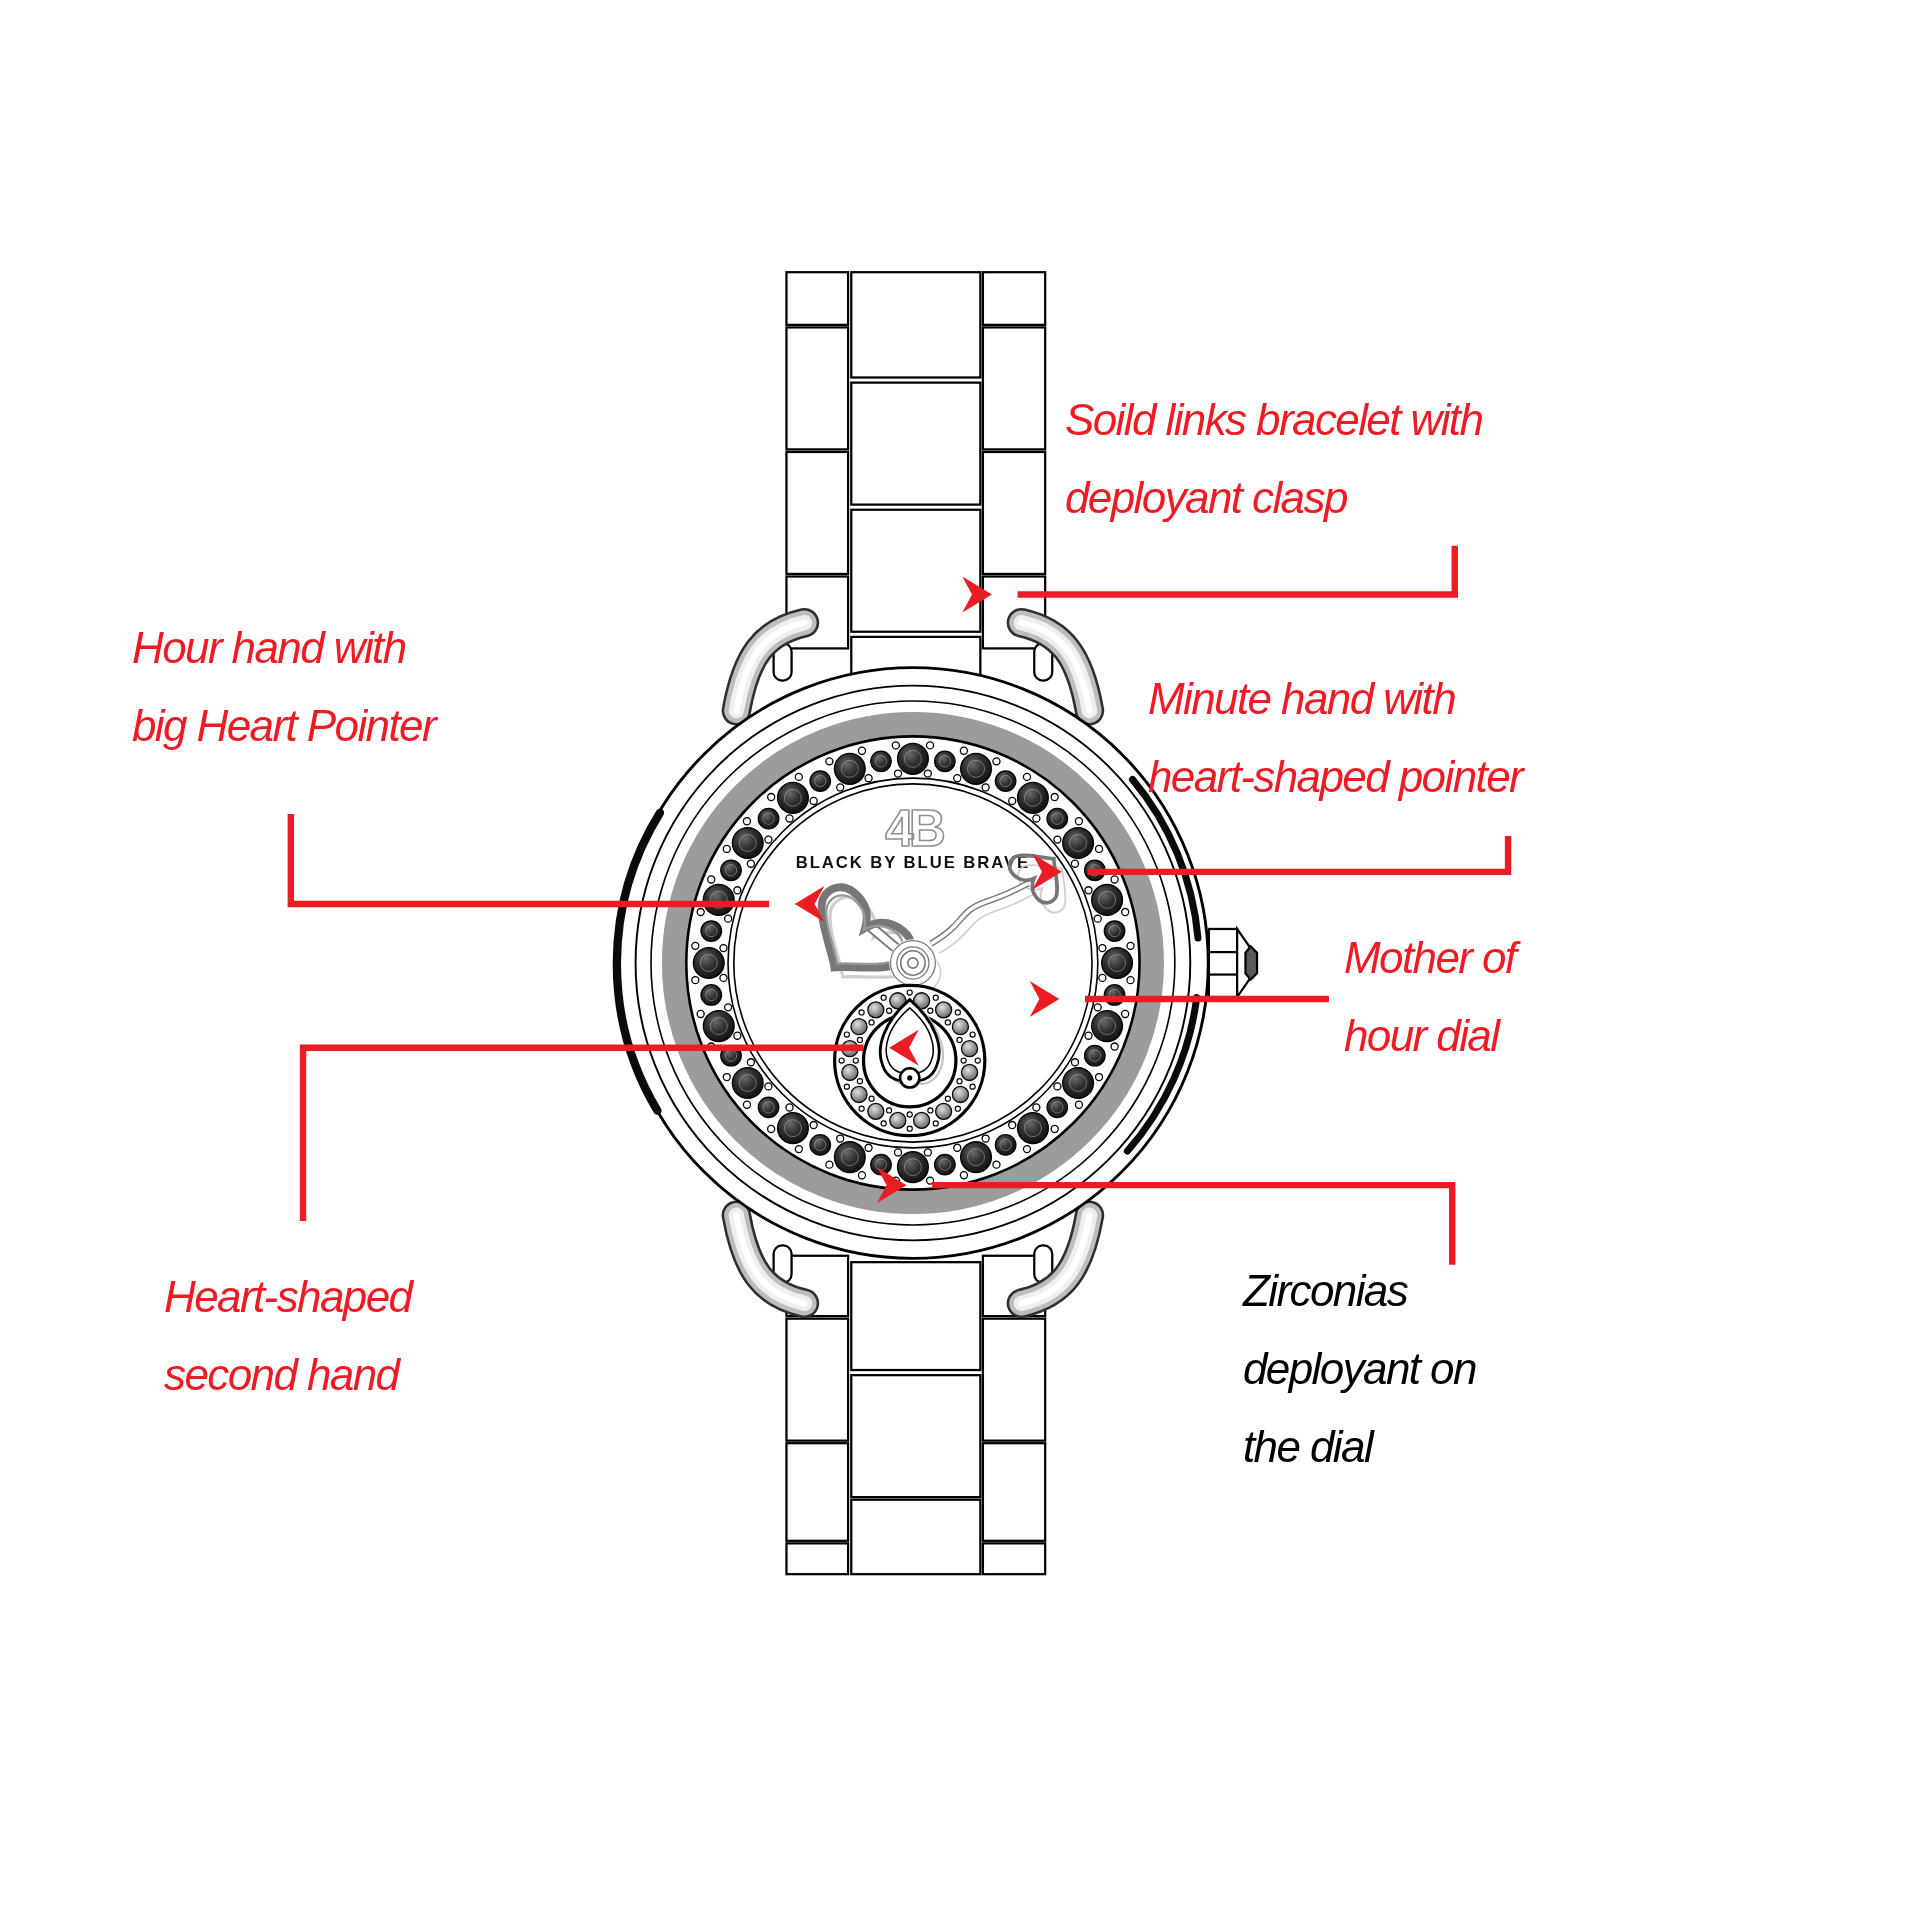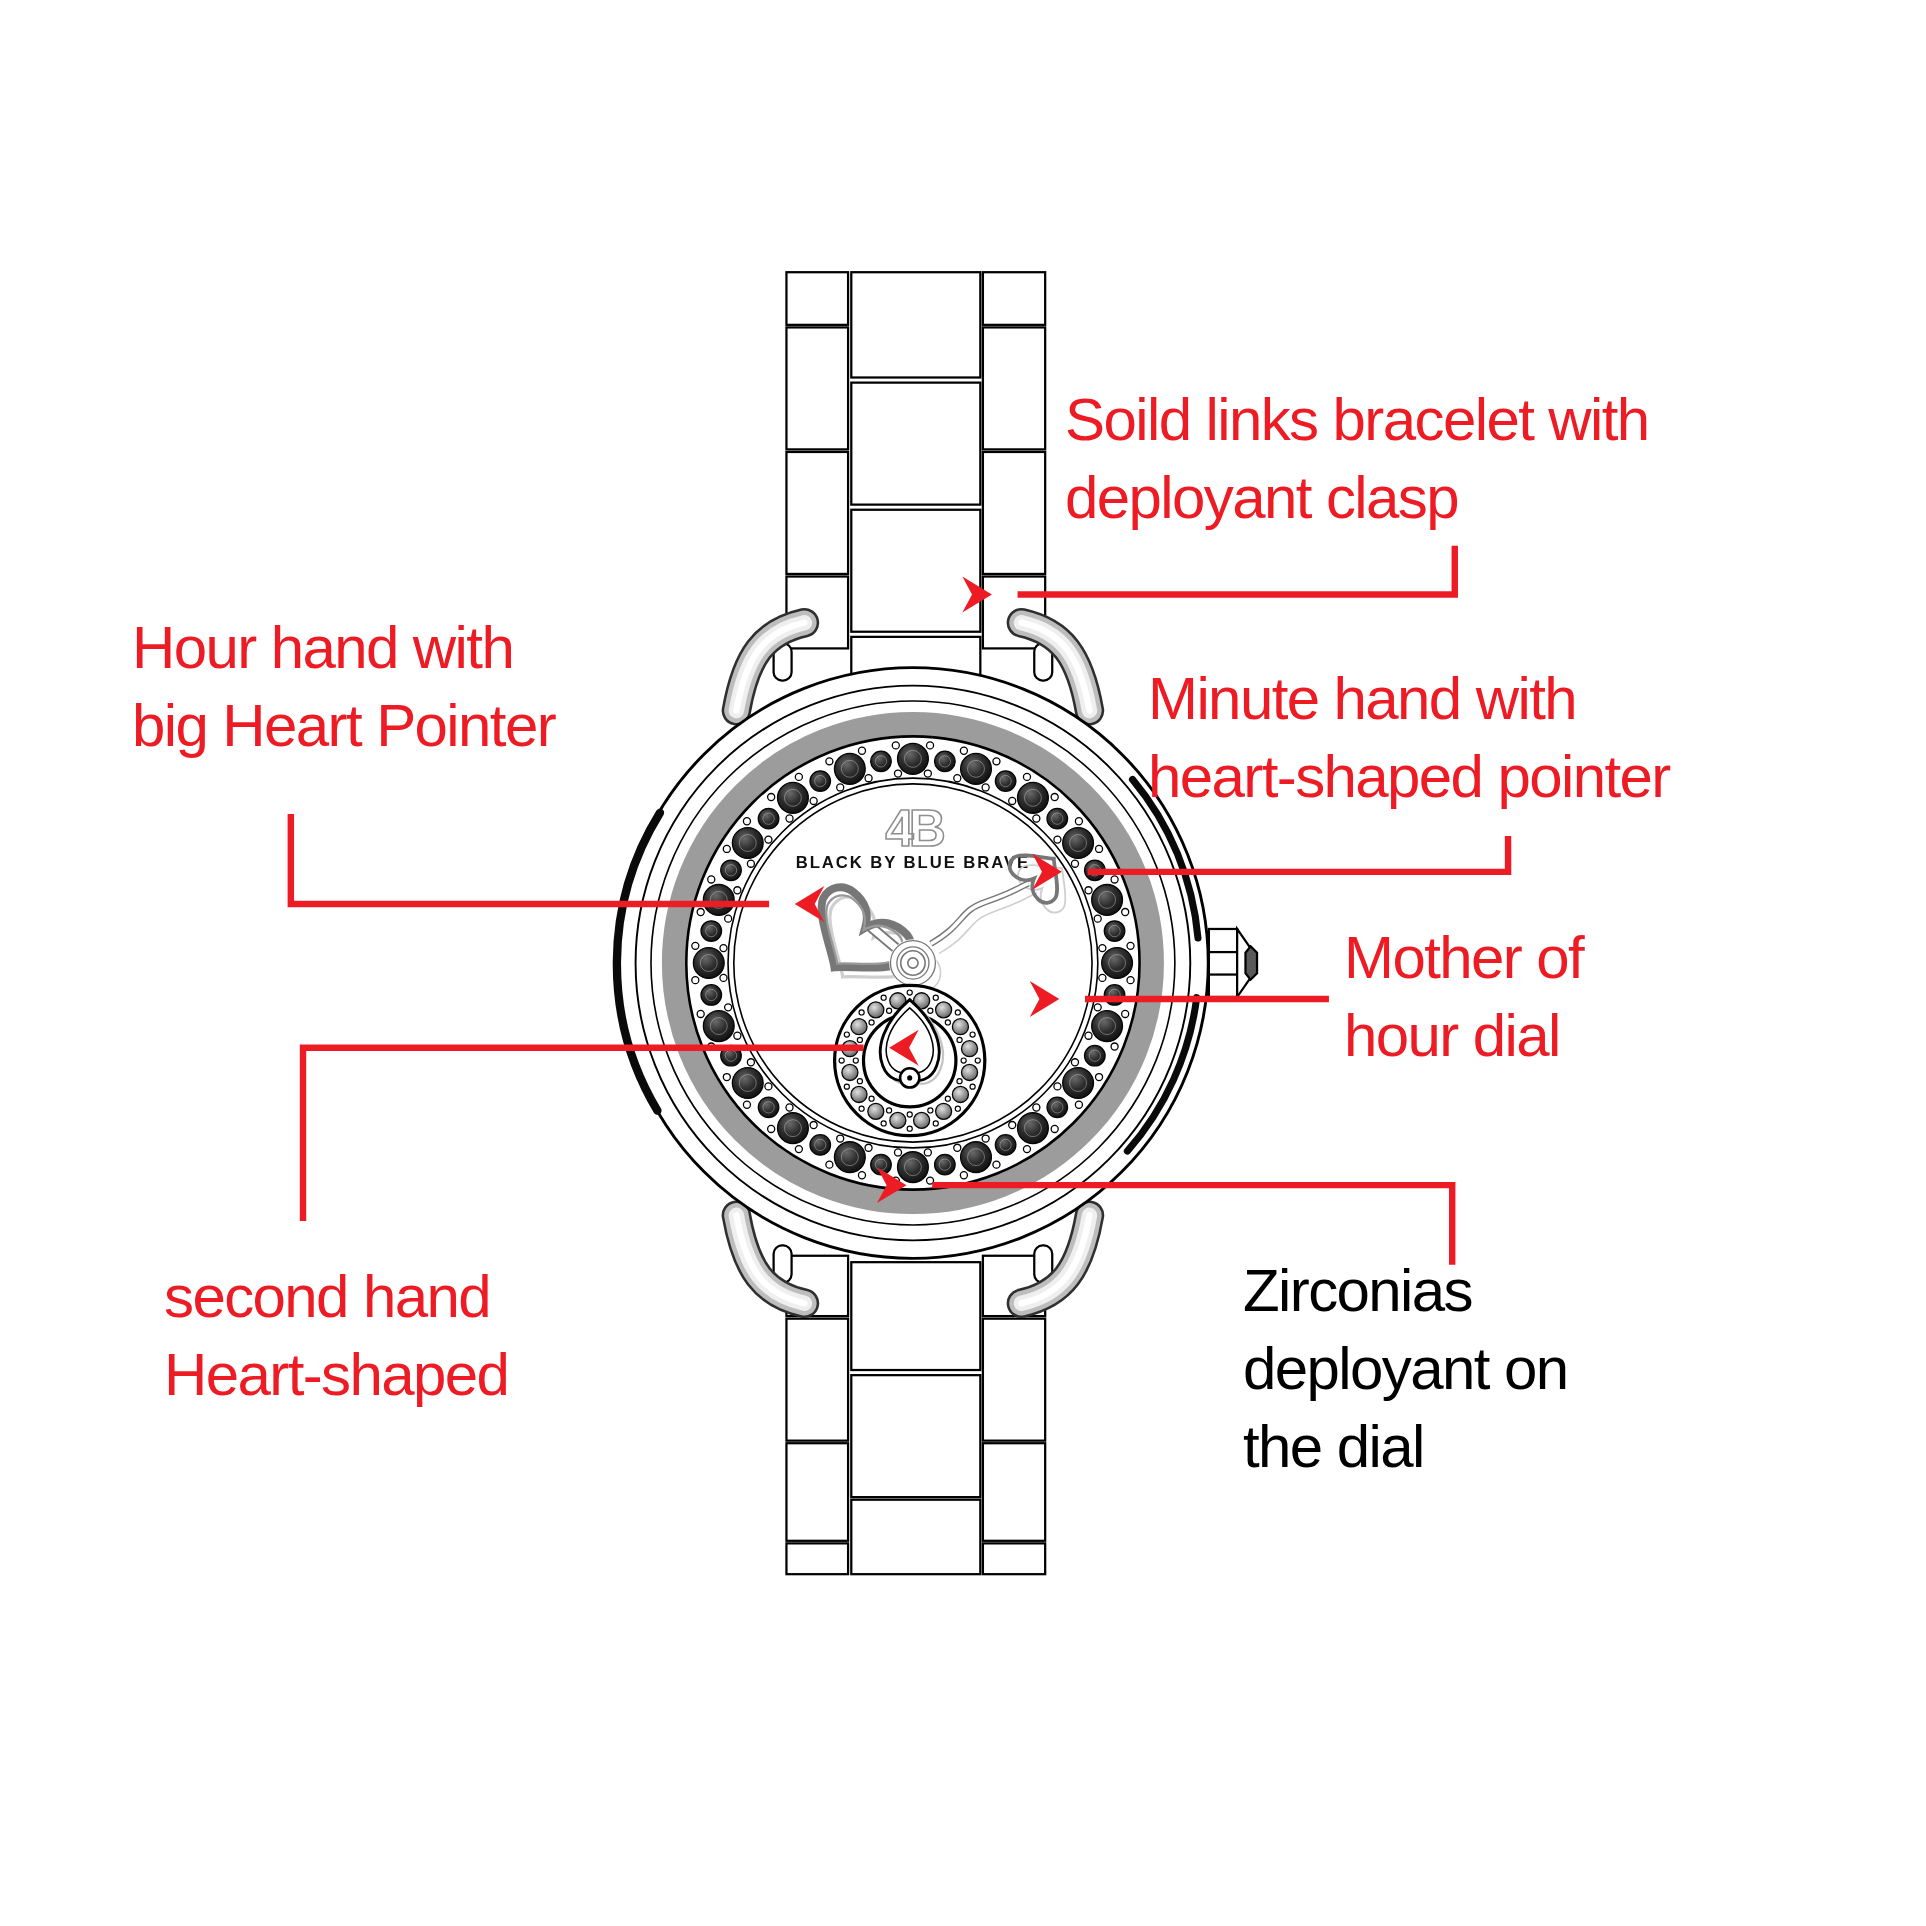--- a/index.html
+++ b/index.html
@@ -1,20 +1,20 @@
 <!DOCTYPE html>
 <html style="font-size:10.3px"><head>
 <meta charset="utf-8">
 <style>
   html,body{margin:0;padding:0;background:#ffffff;}
   #canvas{position:relative;width:1926px;height:1926px;background:#ffffff;overflow:hidden;
           font-family:"Liberation Sans","DejaVu Sans",sans-serif;}
   #watch-svg{position:absolute;left:0;top:0;width:1926px;height:1926px;}
-  .label{position:absolute;color:#ed1c24;font-size:60px;line-height:78px;
-         letter-spacing:-1.6px;white-space:nowrap;}
+  .label{position:absolute;color:#ed1c24;font-size:44px;line-height:78px;
+         letter-spacing:-1.6px;white-space:nowrap;font-style:italic;}
   .label span{display:block;}
   .brand-text{font-weight:bold;letter-spacing:3px;}
 </style>
 </head>
 <body>
 
 <div id="canvas">
 
 <svg id="watch-svg" viewBox="0 0 3000 3000">
   <defs>
@@ -391,22 +391,22 @@
 </div>
 <div class="label" style="left: 1148px; top: 660px; color: rgb(237, 28, 36);">
   <span>Minute hand with</span>
   <span>heart-shaped pointer</span>
 </div>
 <div class="label" style="left: 1344px; top: 919px; color: rgb(237, 28, 36);">
   <span>Mother of</span>
   <span>hour dial</span>
 </div>
 <div class="label" style="left: 164px; top: 1258px; color: rgb(237, 28, 36);">
+  <span>Heart-shaped</span>
   <span>second hand</span>
-  <span>Heart-shaped</span>
 </div>
 <div class="label" style="left: 1243px; top: 1252px; color: #000000;">
   <span>Zirconias</span>
   <span>deployant on</span>
   <span>the dial</span>
 </div>
 
 </div>
 
 

